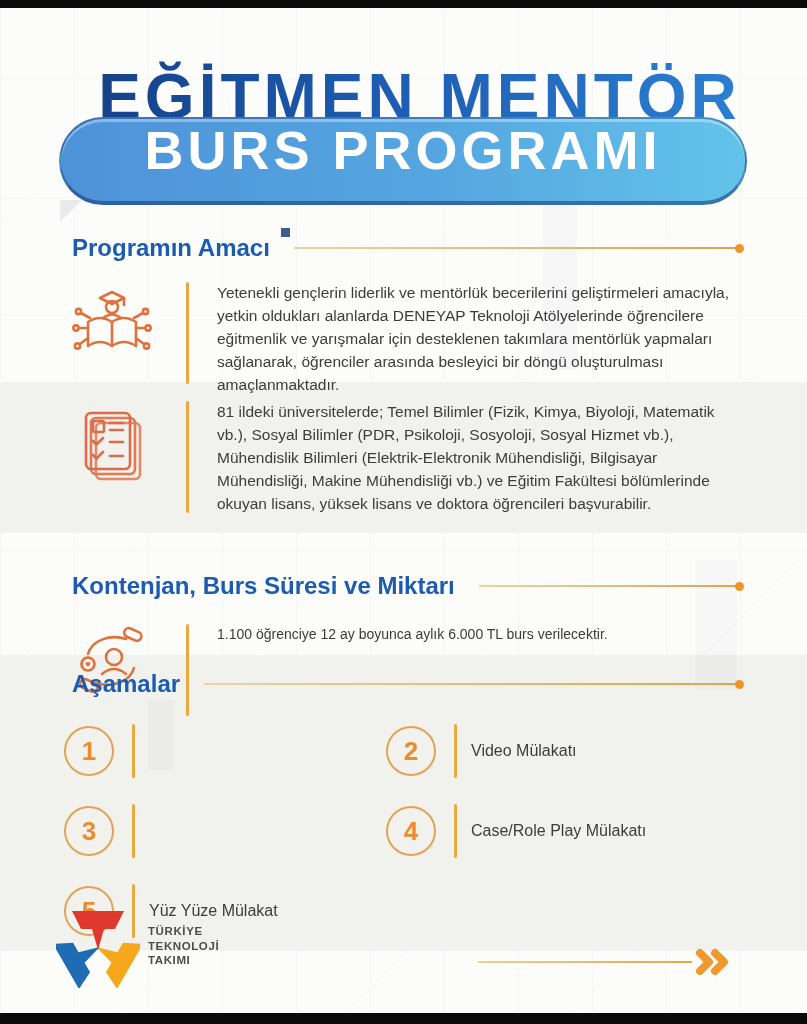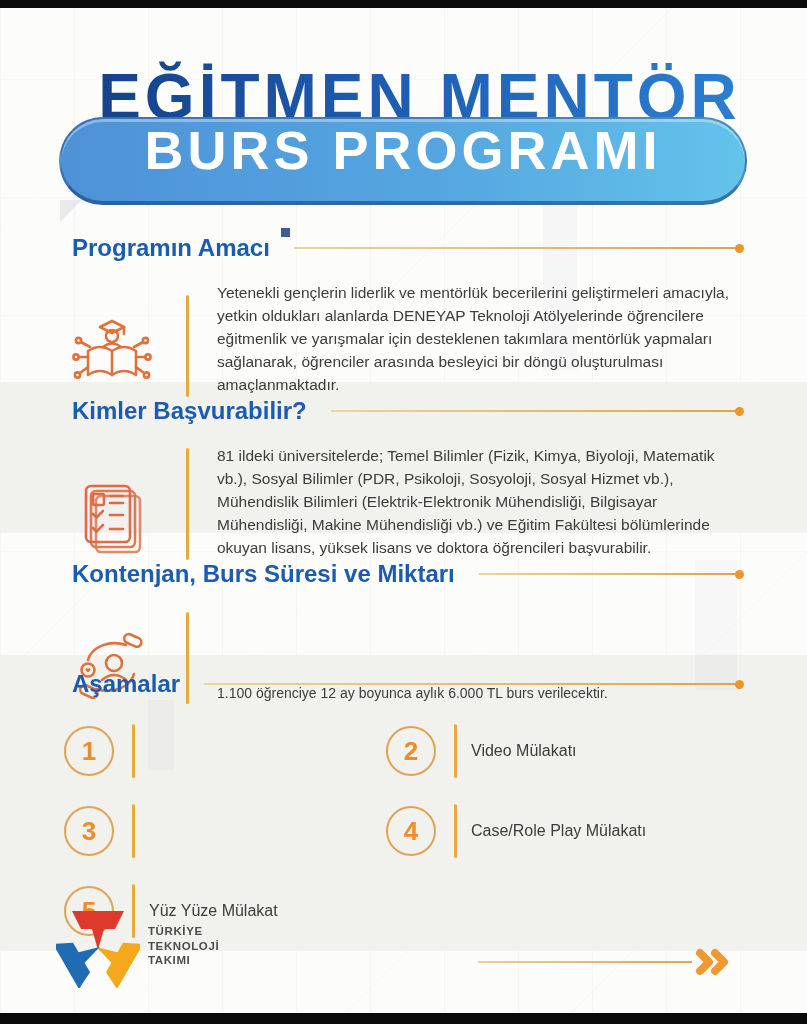--- a/index.html
+++ b/index.html
@@ -48,21 +48,21 @@
     box-shadow:inset 0 3px 0 rgba(255,255,255,0.35);
   }
   .pill span{color:#ffffff;font-size:54px;font-weight:bold;letter-spacing:4px;}
 
   
   .sec{position:absolute;left:64px;width:678px;z-index:2;}
   .sec-head{display:flex;align-items:center;}
   .sec-head h2{margin:8px;font-size:24px;font-weight:bold;color:#1b5cb0;white-space:nowrap;}
   .rule{flex:1;height:1.5px;margin-left:16px;background:linear-gradient(90deg,#ecd3a0,#d9a64a);position:relative;}
   .rule .dot{position:absolute;right:-2px;top:-3.5px;width:9px;height:9px;border-radius:50%;background:#ef9426;}
-  .sec-body{display:flex;align-items:flex-end;margin-top:12px;gap:12px;}
+  .sec-body{display:flex;align-items:flex-start;margin-top:12px;gap:12px;}
   .sec-icon{flex:0 0 auto;display:flex;align-items:center;justify-content:center;}
   .vline{flex:0 0 auto;width:3px;border-radius:2px;background:#e9a93f;margin:0 16px 0 14px;}
   .sec-body p{margin:0;font-size:15.5px;line-height:1.48;color:#3c3c3c;max-width:575px;}
   .sec-body p.single{font-size:14px;}
 
   
   .steps-grid{display:grid;grid-template-columns:322px 1fr;column-gap:0;row-gap:26px;margin-top:18px;}
   .step{display:flex;align-items:center;}
   .step-circle{
     flex:0 0 auto;width:46px;height:46px;border-radius:50%;
@@ -129,47 +129,41 @@
           <path d="M68 34 L77 29"></path>
             <circle cx="79.5" cy="27.5" r="2.6"></circle>
         </svg>
       </span>
       <div class="vline" style="height:102px;"></div>
       <p>Yetenekli gençlerin liderlik ve mentörlük becerilerini geliştirmeleri amacıyla, yetkin oldukları alanlarda DENEYAP Teknoloji Atölyelerinde öğrencilere eğitmenlik ve yarışmalar için desteklenen takımlara mentörlük yapmaları sağlanarak, öğrenciler arasında besleyici bir döngü oluşturulması amaçlanmaktadır.</p>
     </div>
   </section>
 
   <section class="sec" style="top:389px;">
-    <div class="sec-head">
-      <h2>Kimler Başvurabilir?</h2>
-      <div class="rule">
-          <i class="dot"></i>
-        </div>
-    </div>
     <div class="sec-body">
       <span class="sec-icon" style="width:96px;">
         <svg width="80" height="86" viewBox="0 0 80 82" fill="none" stroke="#dd6a48" stroke-width="2.6" stroke-linecap="round" stroke-linejoin="round">
           <rect x="24" y="20" width="44" height="56" rx="5" stroke="#e08a6a"></rect>
           <rect x="19" y="15" width="44" height="56" rx="5" stroke="#e07a52"></rect>
           <rect x="14" y="10" width="44" height="56" rx="5"></rect>
           <rect x="21" y="18" width="11" height="11" rx="1.5"></rect>
           <path d="M38 20 H51"></path>
             <path d="M38 27 H51"></path>
           <path d="M21 38 l3.5 3.5 L31 35"></path>
           <path d="M38 39 H51"></path>
           <path d="M21 52 l3.5 3.5 L31 49"></path>
           <path d="M38 53 H51"></path>
         </svg>
       </span>
       <div class="vline" style="height:112px;"></div>
       <p>81 ildeki üniversitelerde; Temel Bilimler (Fizik, Kimya, Biyoloji, Matematik vb.), Sosyal Bilimler (PDR, Psikoloji, Sosyoloji, Sosyal Hizmet vb.), Mühendislik Bilimleri (Elektrik-Elektronik Mühendisliği, Bilgisayar Mühendisliği, Makine Mühendisliği vb.) ve Eğitim Fakültesi bölümlerinde okuyan lisans, yüksek lisans ve doktora öğrencileri başvurabilir.</p>
     </div>
   </section>
 
-  <section class="sec" style="top:552px;">
+  <section class="sec" style="top:564px;">
     <div class="sec-head">
       <h2>Kontenjan, Burs Süresi ve Miktarı</h2>
       <div class="rule">
           <i class="dot"></i>
         </div>
     </div>
     <div class="sec-body" style="margin-top:16px;">
       <span class="sec-icon" style="width:96px;">
         <svg width="80" height="74" viewBox="0 0 80 74" fill="none" stroke="#e0713c" stroke-width="2.6" stroke-linecap="round" stroke-linejoin="round">
           <circle cx="42" cy="33" r="8"></circle>

